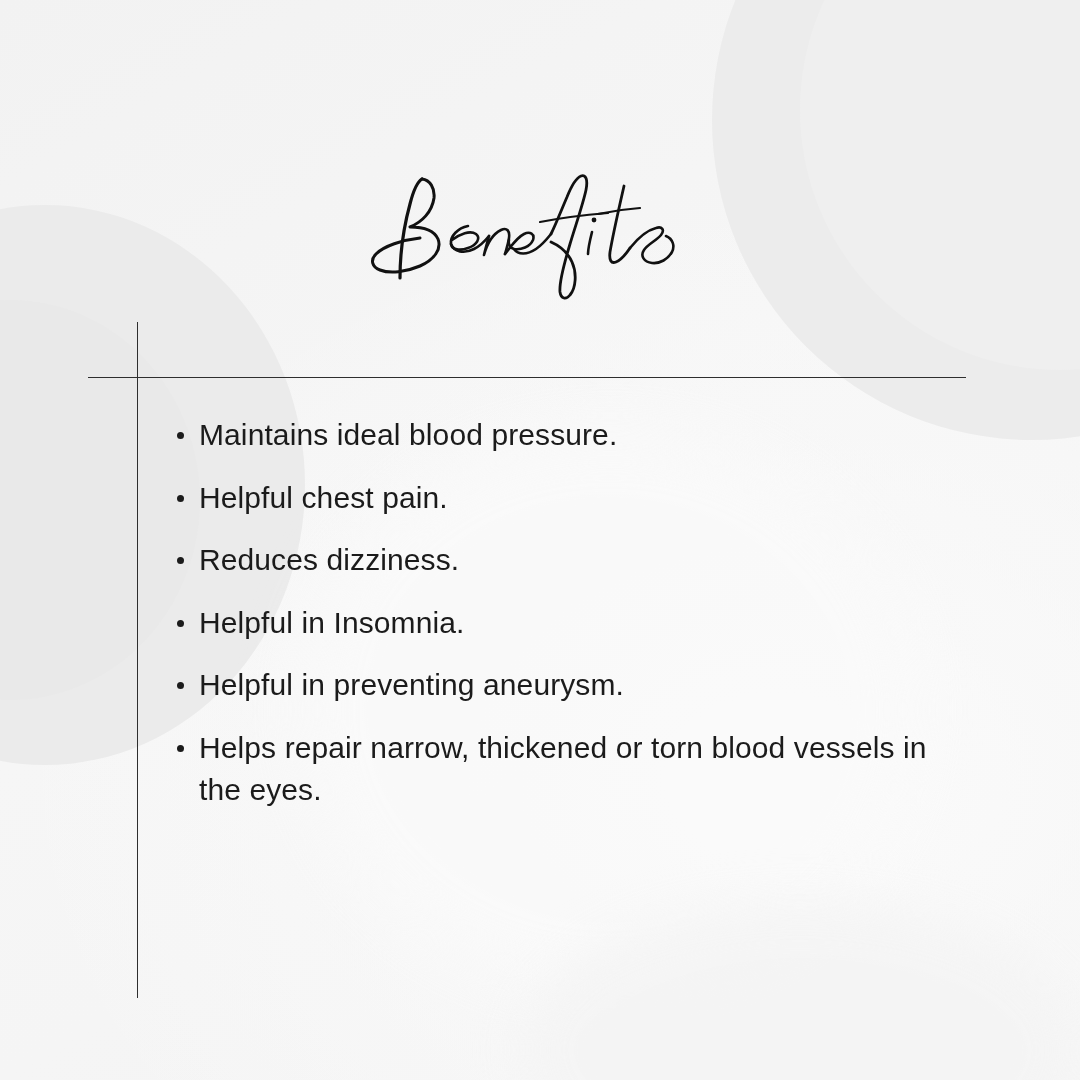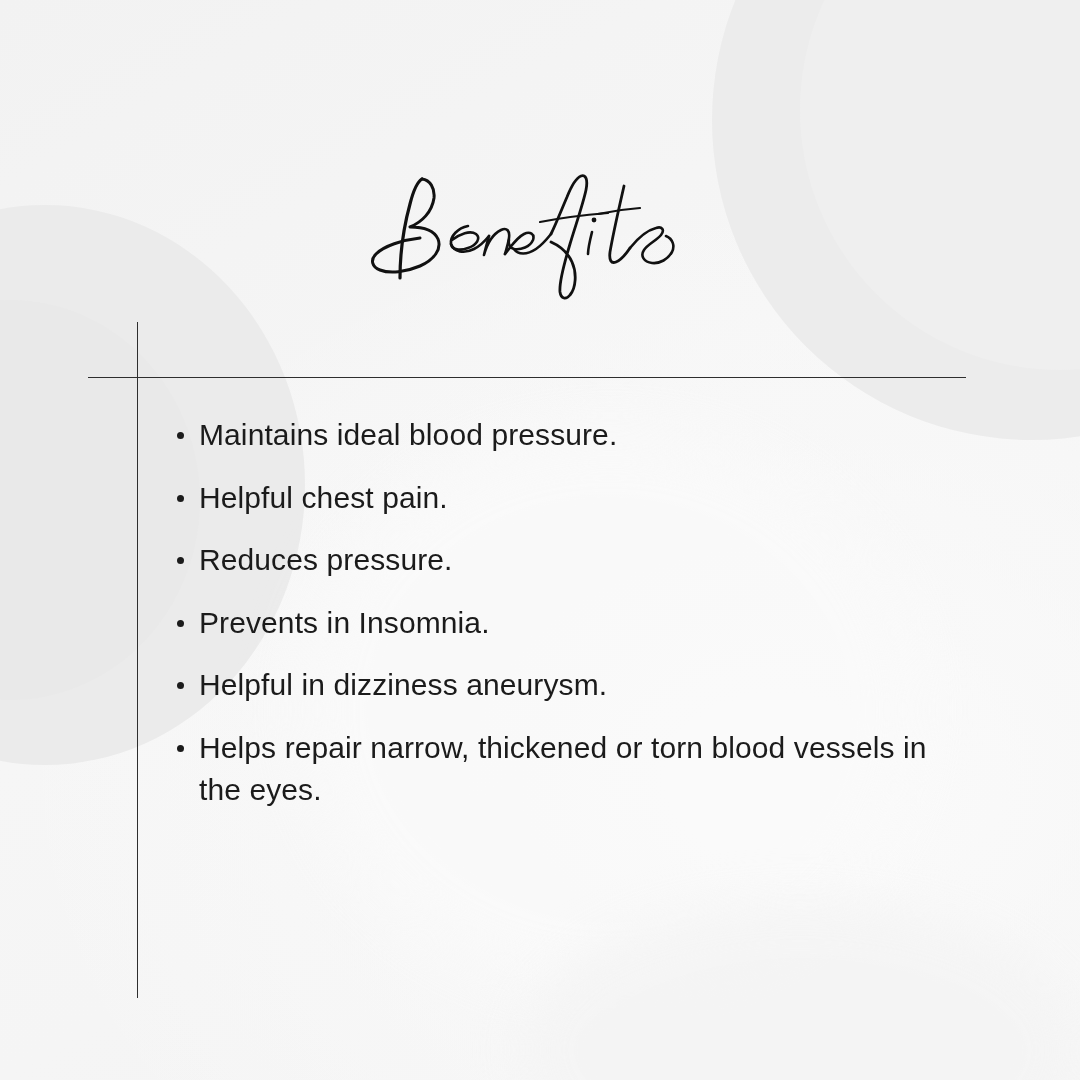--- a/index.html
+++ b/index.html
@@ -229,29 +229,29 @@
     <li class="list-item">
       <span class="dot"></span>
       <span class="label">Maintains ideal blood pressure.</span>
     </li>
     <li class="list-item">
       <span class="dot"></span>
       <span class="label">Helpful chest pain.</span>
     </li>
     <li class="list-item">
       <span class="dot"></span>
-      <span class="label">Reduces pressure.</span>
-    </li>
-    <li class="list-item">
-      <span class="dot"></span>
-      <span class="label">Prevents in Insomnia.</span>
-    </li>
-    <li class="list-item">
-      <span class="dot"></span>
-      <span class="label">Helpful in dizziness aneurysm.</span>
+      <span class="label">Reduces dizziness.</span>
+    </li>
+    <li class="list-item">
+      <span class="dot"></span>
+      <span class="label">Helpful in Insomnia.</span>
+    </li>
+    <li class="list-item">
+      <span class="dot"></span>
+      <span class="label">Helpful in preventing aneurysm.</span>
     </li>
     <li class="list-item">
       <span class="dot"></span>
       <span class="label">Helps repair narrow, thickened or torn blood vessels in the eyes.</span>
     </li>
   </ul>
 
 </div>
 
 </body></html>

